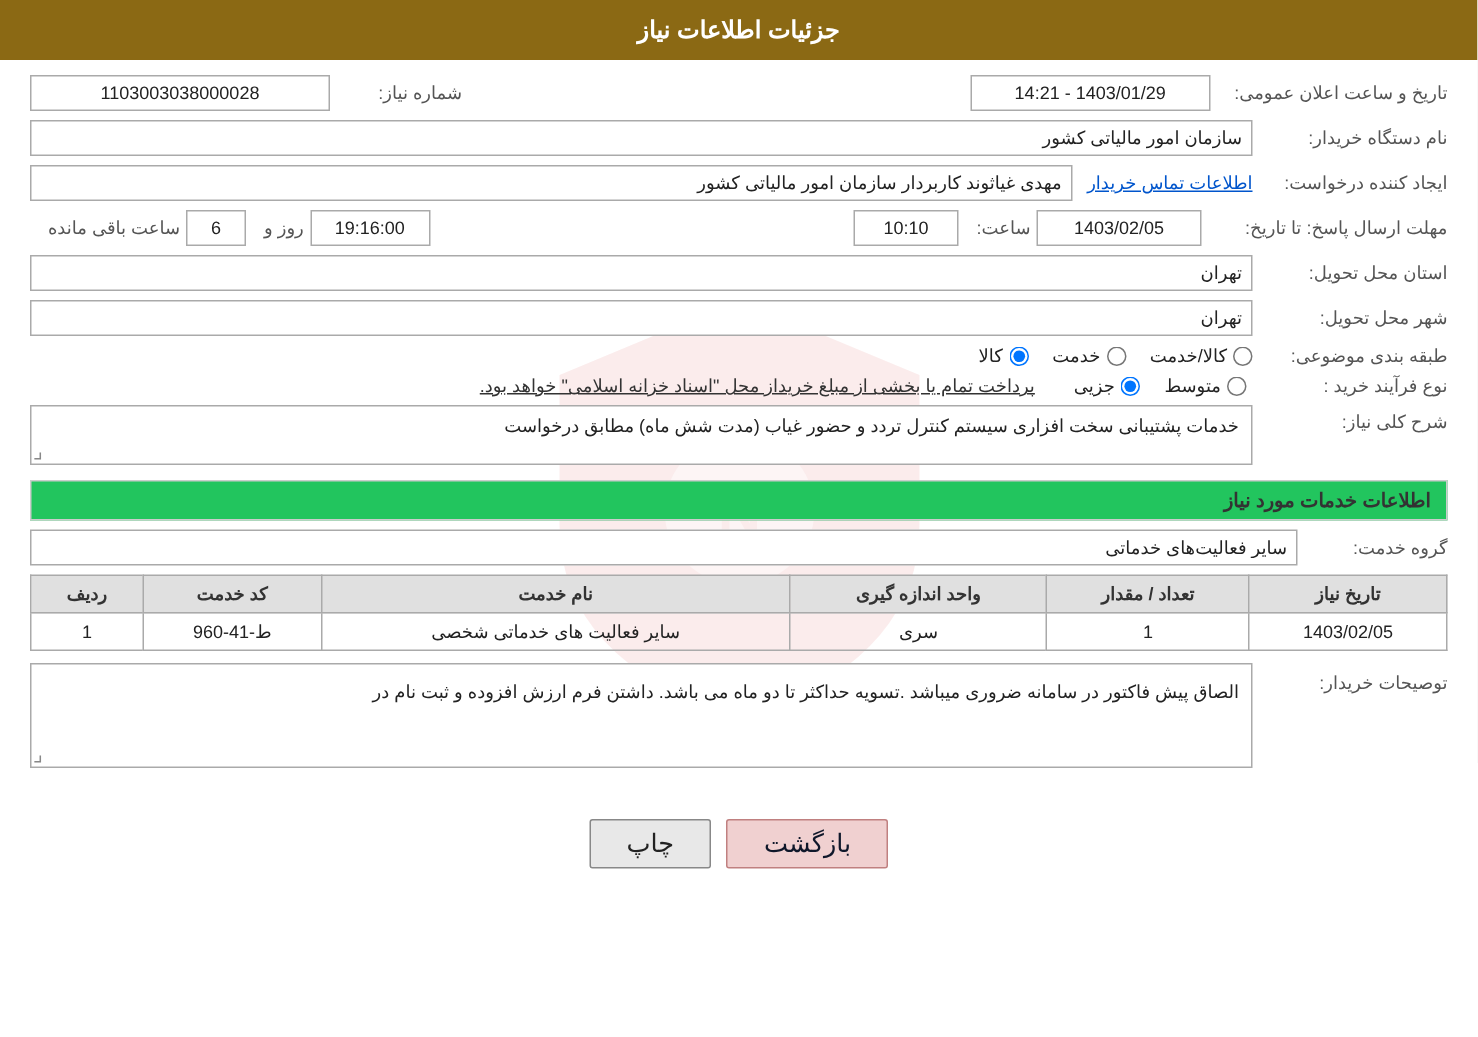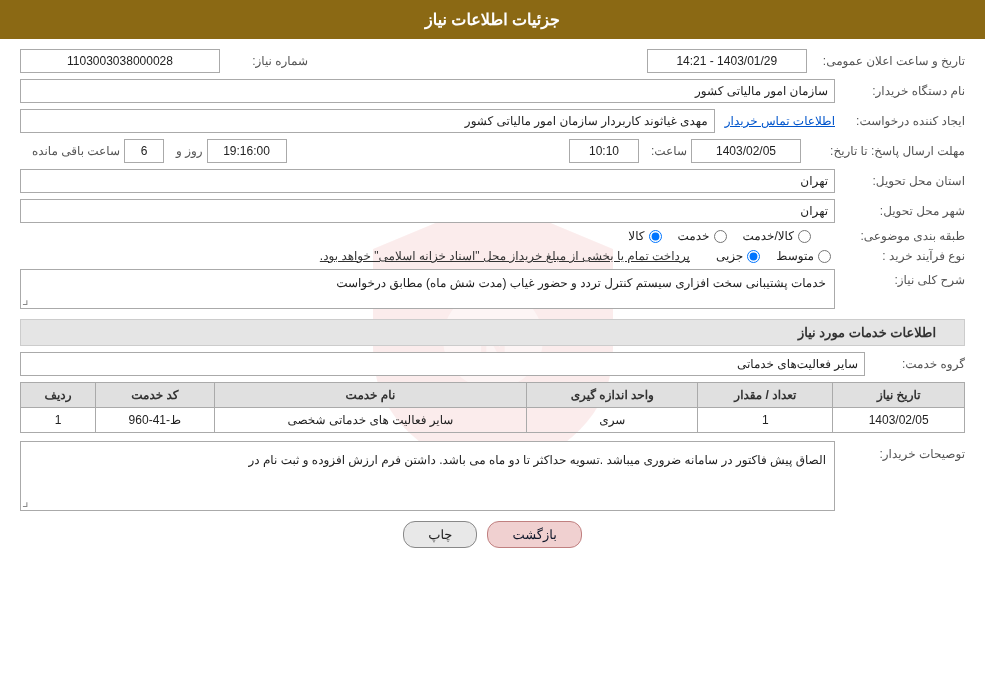--- a/index.html
+++ b/index.html
@@ -84,23 +84,23 @@
     }
     .purchase-type-row {
       display: flex;
       align-items: center;
       direction: rtl;
       margin-bottom: 6px;
       flex-wrap: wrap;
       gap: 4px;
     }
     .section-title {
-      background: #e5e5e5;
+      background: #22c55e;
       border: 1px solid #ccc;
-      padding: 5px 28px;
+      padding: 5px 10px;
       font-weight: bold;
       font-size: 13px;
       margin: 10px 0 6px 0;
       color: #333;
       text-align: right;
     }
     .description-box {
       border: 1px solid #aaa;
       background: #fff;
       padding: 6px 8px;
@@ -162,27 +162,28 @@
       color: #888;
     }
     .button-row {
       display: flex;
       justify-content: center;
       gap: 10px;
       margin-top: 10px;
     }
     .btn {
       padding: 5px 24px;
-      font-size: 13px;
+      font-size: 17px;
       font-family: Tahoma, Arial, sans-serif;
       cursor: pointer;
       border: 1px solid #888;
       background: #e8e8e8;
       color: #222;
-      border-radius: 12px;
+      border-radius: 2px;
+      margin-top: 24px;
     }
     .btn-print {
       background: #e8e8e8;
     }
     .btn-back {
       background: #f0d0d0;
       border-color: #c08080;
       color: #0f172a;
     }
     .small-input {
@@ -267,21 +268,21 @@
         <span class="label" style="min-width:130px;">استان محل تحویل:</span>
         <input class="input-box stretch-input" type="text" value="تهران" readonly="" style="flex: 1 1 0%;">
       </div>
 
       <div class="form-row" style="margin-bottom:6px;">
         <span class="label" style="min-width:130px;">شهر محل تحویل:</span>
         <input class="input-box stretch-input" type="text" value="تهران" readonly="" style="flex: 1 1 0%;">
       </div>
 
       <div class="form-row" style="margin-bottom:6px;">
-        <span class="label" style="min-width:130px;margin-left:24px;">طبقه بندی موضوعی:</span>
+        <span class="label" style="min-width:130px;">طبقه بندی موضوعی:</span>
         <div class="radio-group">
           <label class="radio-label">
             <input type="radio" name="tabaqe" style="">
             <span>کالا/خدمت</span>
           </label>
           <label class="radio-label">
             <input type="radio" name="tabaqe" style="">
             <span>خدمت</span>
           </label>
           <label class="radio-label">

